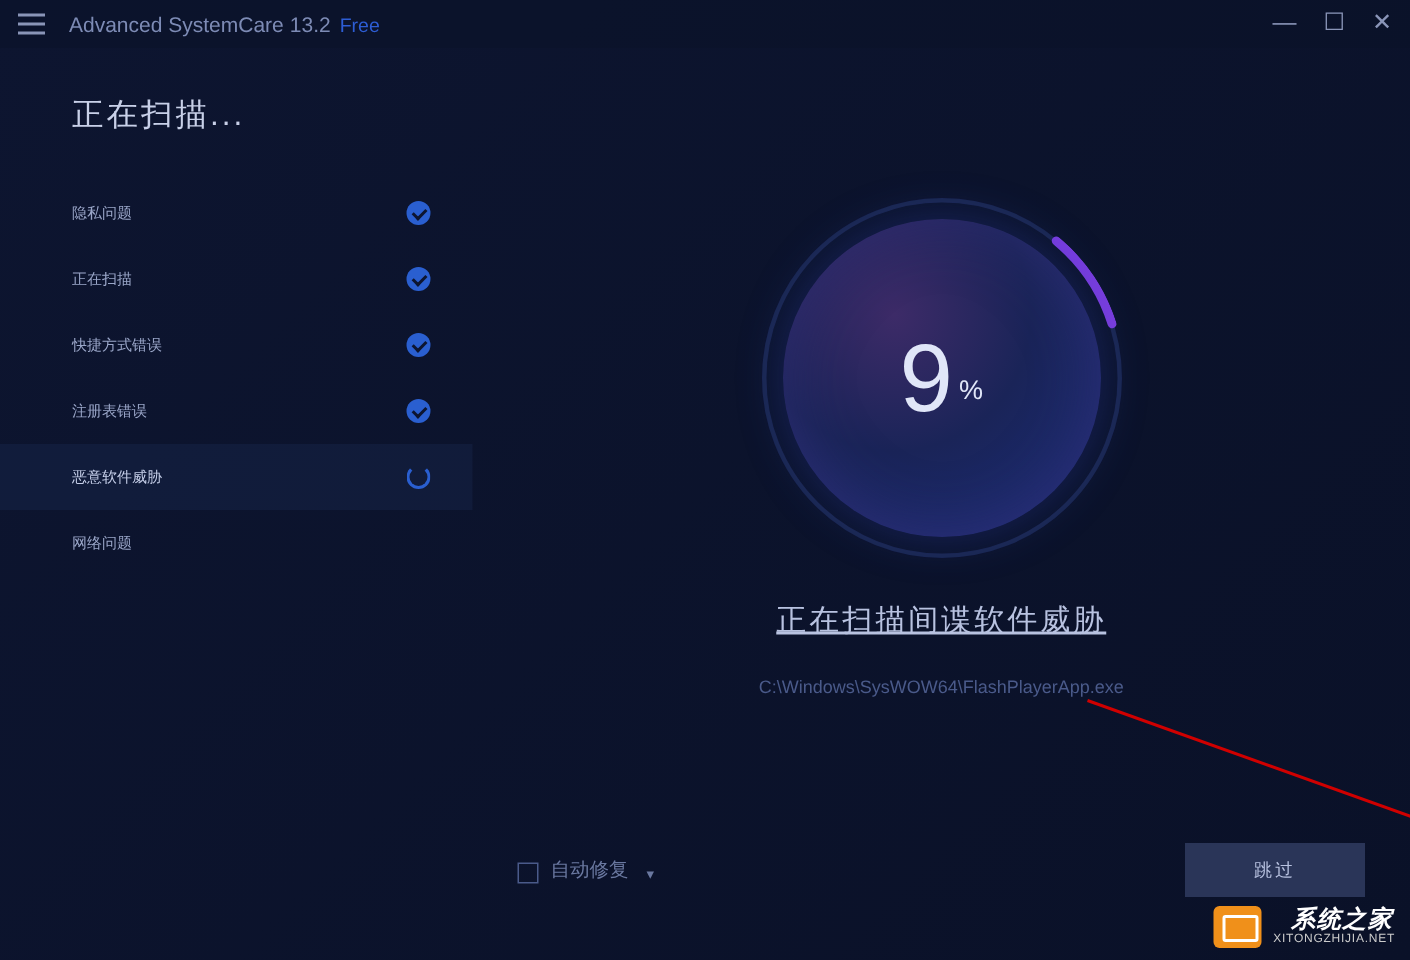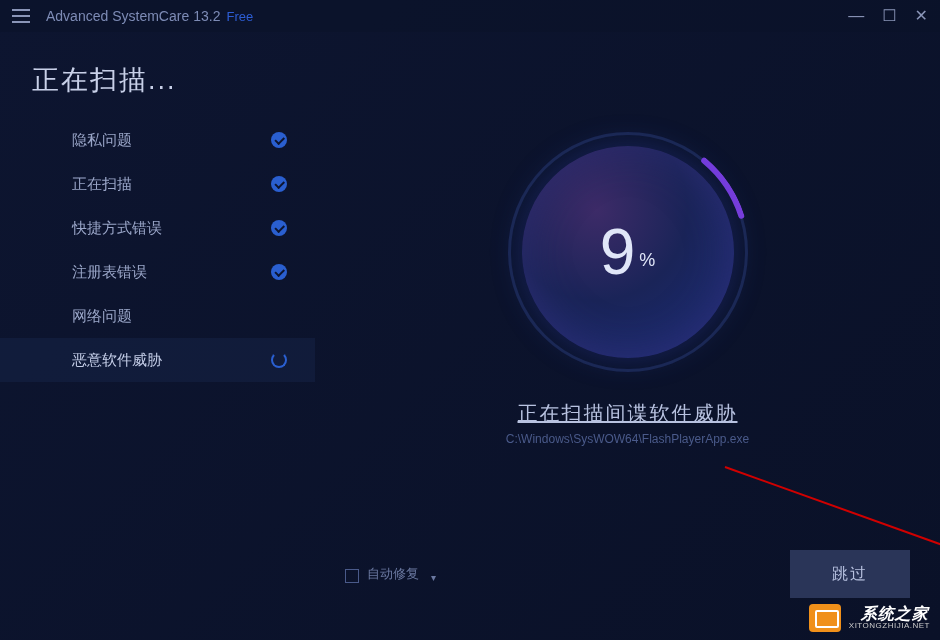--- a/index.html
+++ b/index.html
@@ -66,33 +66,33 @@
     .content {
       display: flex;
       height: calc(100% - 32px);
     }
     .sidebar {
       width: 315px;
       padding-top: 30px;
     }
     .scan-title {
       color: #c8d0e8;
-      font-size: 27px;
-      padding-left: 32px;
-      margin-bottom: 20px;
+      font-size: 21px;
+      padding-left: 48px;
+      margin-bottom: 30px;
       letter-spacing: 2px;
     }
     .scan-item {
       height: 44px;
       display: flex;
       align-items: center;
-      padding-left: 72px;
+      padding-left: 48px;
       padding-right: 28px;
       color: #9aa6c8;
-      font-size: 15px;
+      font-size: 10px;
       position: relative;
     }
     .scan-item.active {
       background: rgba(30, 50, 100, 0.25);
       color: #c5cee8;
     }
     .scan-item .label {
       flex: 1;
     }
     .check-icon {
@@ -172,21 +172,21 @@
     .scan-status {
       color: #b8c2e0;
       font-size: 20px;
       margin-top: 28px;
       letter-spacing: 2px;
       text-decoration: underline;
     }
     .scan-path {
       color: #4a5a8a;
       font-size: 12px;
-      margin-top: 5px;
+      margin-top: 24px;
     }
     .bottom-bar {
       position: absolute;
       bottom: 42px;
       left: 0;
       right: 30px;
       display: flex;
       align-items: center;
       padding-left: 30px;
     }
@@ -212,25 +212,25 @@
       margin-left: 4px;
       cursor: pointer;
     }
     .action-buttons {
       margin-left: auto;
       display: flex;
       gap: 12px;
     }
     .btn {
       width: 120px;
-      height: 48px;
+      height: 36px;
       background: #2a3558;
       color: #b8c2e0;
       border: none;
-      font-size: 16px;
+      font-size: 12px;
       cursor: pointer;
       letter-spacing: 2px;
     }
     .arrow-annotation {
       position: absolute;
       left: 405px;
       top: 430px;
       pointer-events: none;
     }
     .watermark {
@@ -309,26 +309,26 @@
       <span class="check-icon"></span>
     </div>
     <div class="scan-item">
       <span class="label">快捷方式错误</span>
       <span class="check-icon"></span>
     </div>
     <div class="scan-item">
       <span class="label">注册表错误</span>
       <span class="check-icon"></span>
     </div>
-    <div class="scan-item">
-      <span class="label">网络问题</span>
-    </div>
     <div class="scan-item active">
       <span class="label">恶意软件威胁</span>
       <span class="spinner-icon"></span>
+    </div>
+    <div class="scan-item">
+      <span class="label">网络问题</span>
     </div>
   </div>
 
   <div class="main">
     <div class="progress-ring">
       <div class="ring-bg"></div>
       <svg class="ring-progress" viewBox="0 0 244 244">
         <circle cx="122" cy="122" r="119" fill="none" stroke="url(#grad)" stroke-width="6" stroke-linecap="round" stroke-dasharray="67 680" transform="rotate(-50 122 122)"></circle>
         <defs>
           <linearGradient id="grad" x1="0%" y1="0%" x2="100%" y2="0%">

